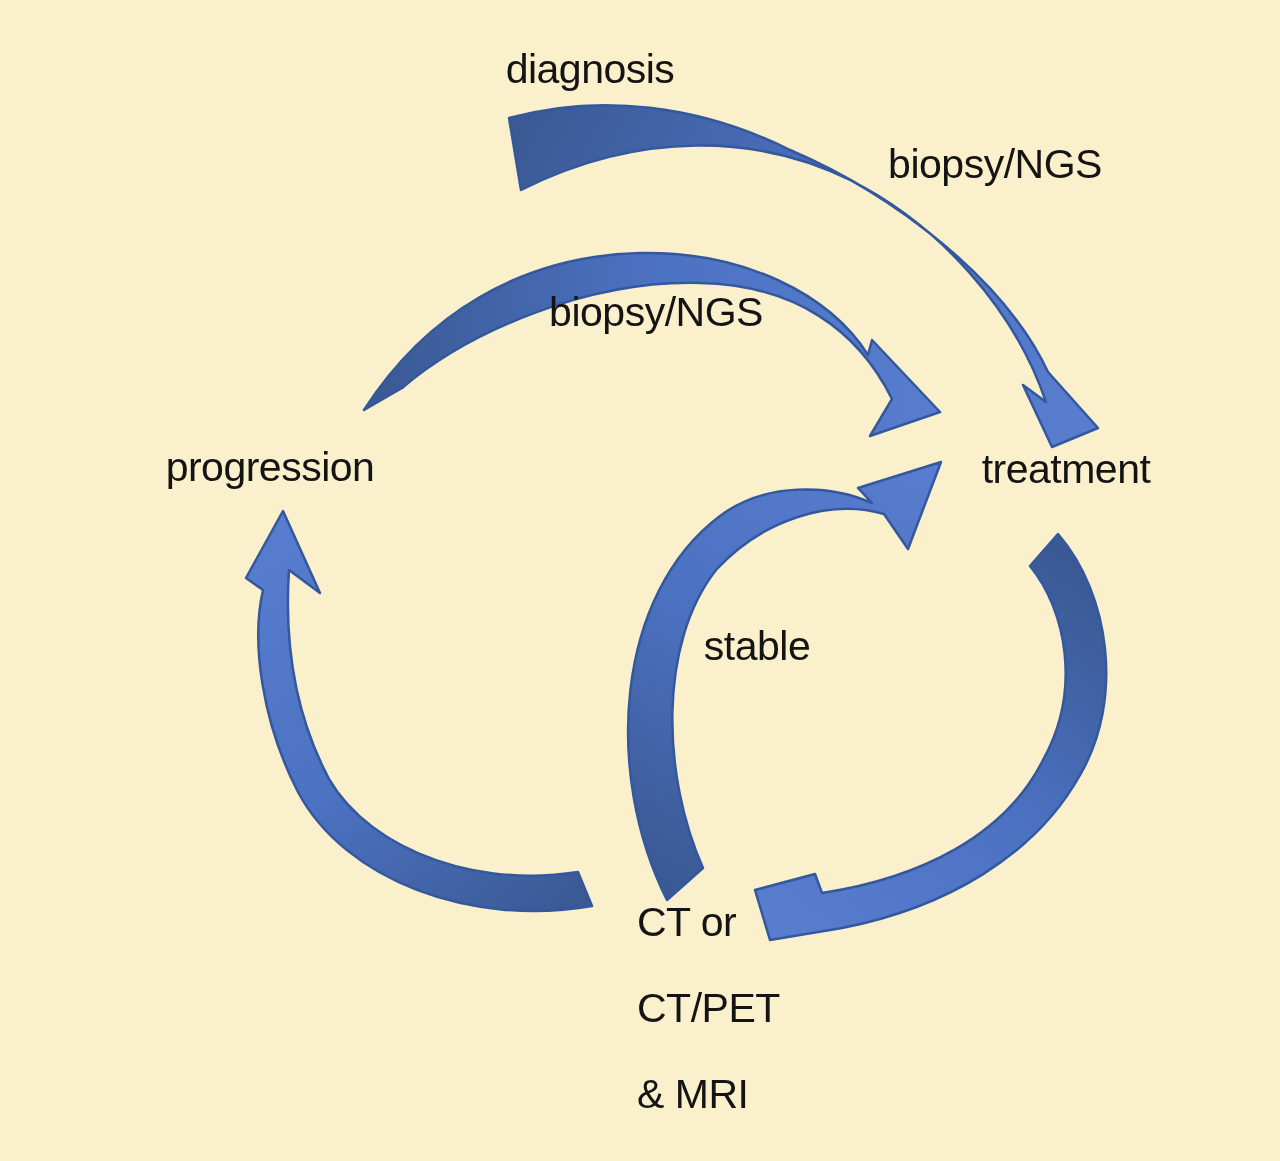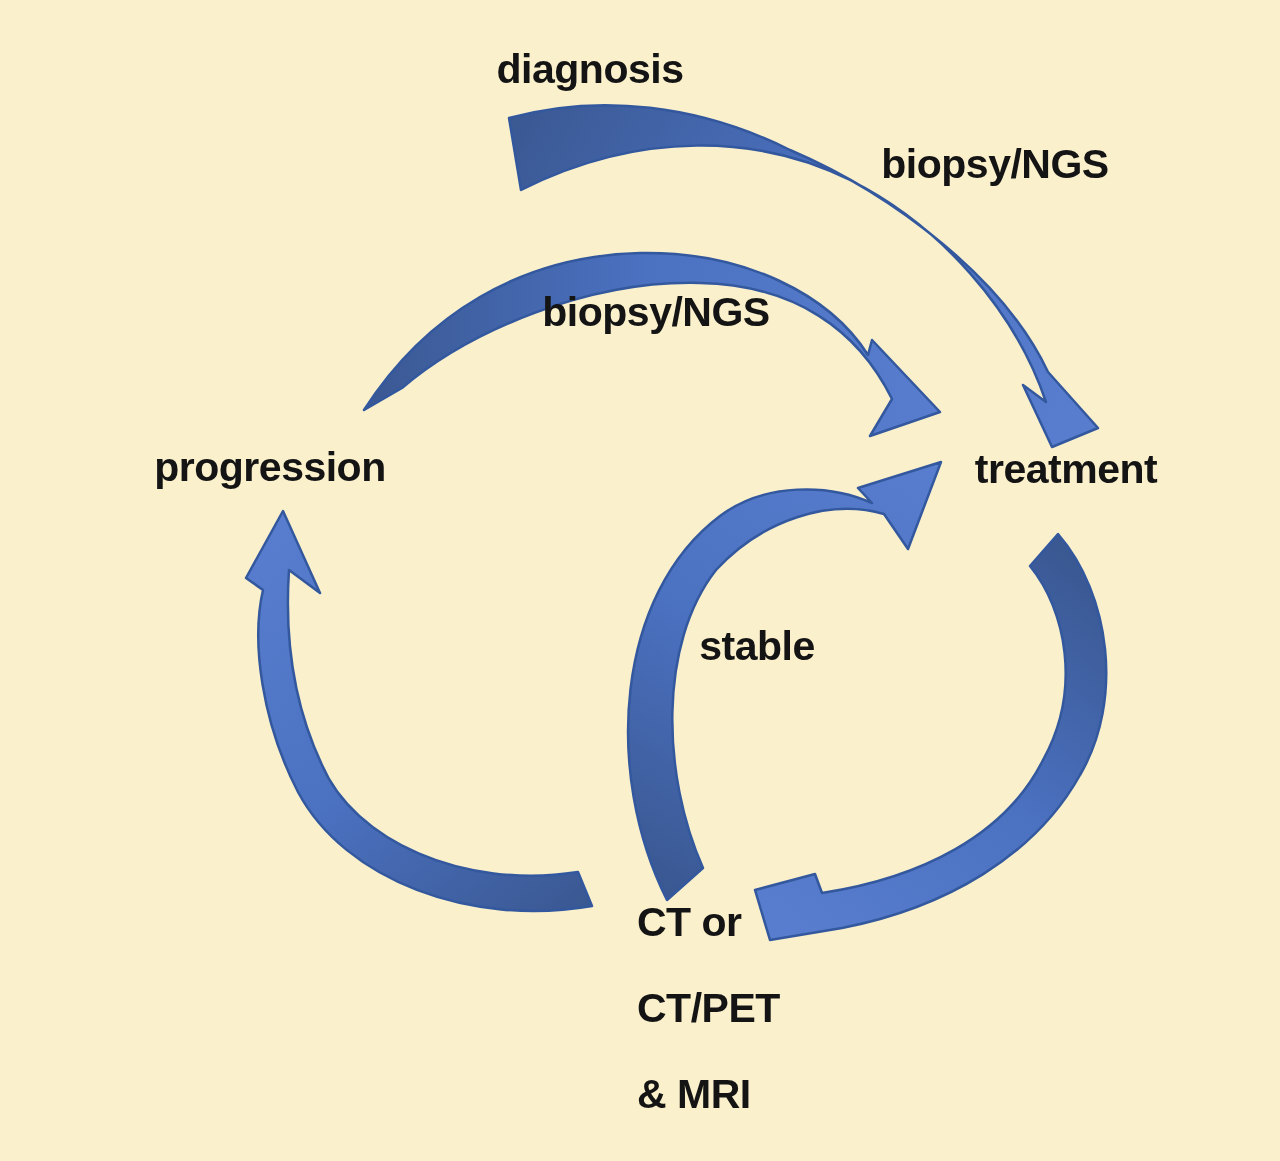--- a/index.html
+++ b/index.html
@@ -7,21 +7,20 @@
     padding: 0;
     background: #faf0cc;
   }
   .canvas {
     position: relative;
     width: 1280px;
     height: 1161px;
     background: #faf0cc;
     overflow: hidden;
     font-family: "Liberation Sans", sans-serif;
-    font-weight: bold;
   }
   svg { display: block; }
   .arrow {
     stroke: #33589e;
     stroke-width: 2.5;
     stroke-linejoin: round;
   }
   .lbl {
     font-family: "Liberation Sans", sans-serif;
     font-size: 41px;

